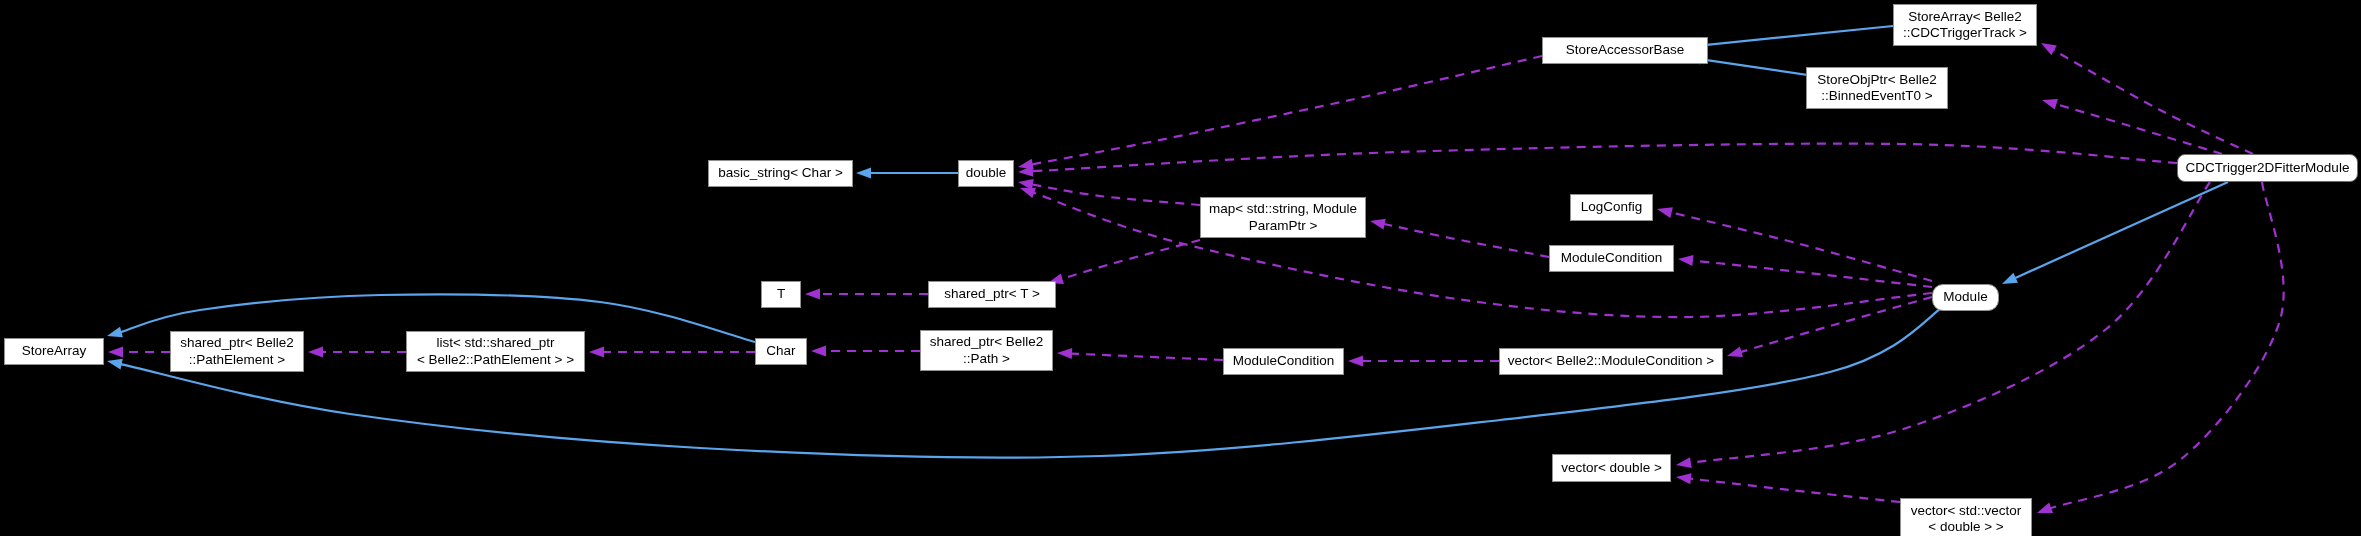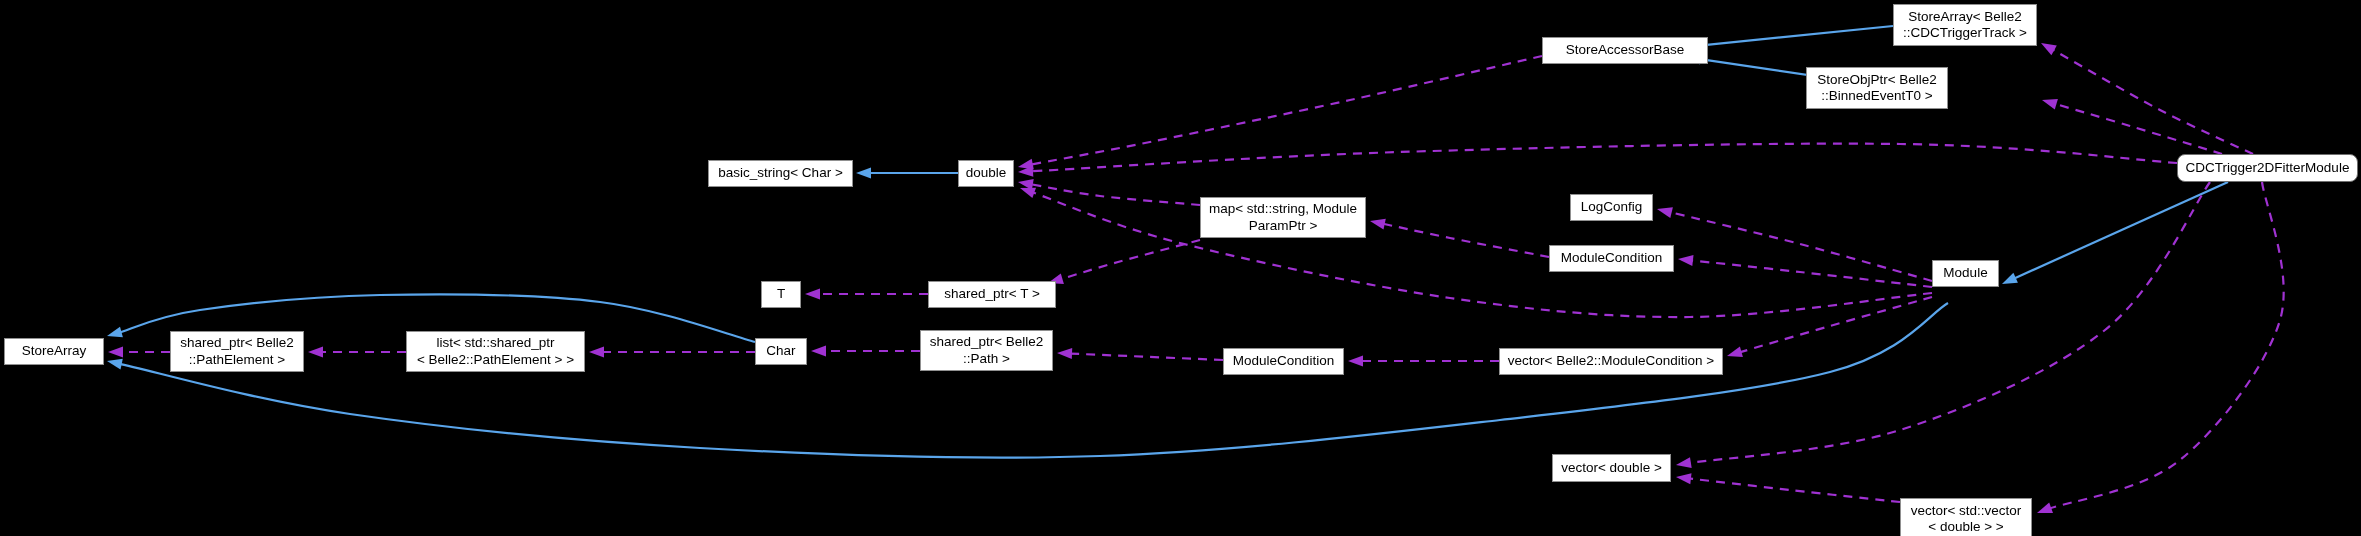--- a/index.html
+++ b/index.html
@@ -103,21 +103,21 @@
       <div class="dnode" style="left: 708px; top: 160px; width: 145px; height: 27px;">basic_string&lt; Char &gt;</div>
       <div class="dnode" style="left: 958px; top: 160px; width: 56px; height: 27px;">double</div>
       <div class="dnode" style="left: 1200px; top: 197px; width: 166px; height: 41px;">map&lt; std::string, Module
 ParamPtr &gt;</div>
       <div class="dnode" style="left: 920px; top: 330px; width: 133px; height: 41px;">shared_ptr&lt; Belle2
 ::Path &gt;</div>
       <div class="dnode" style="left: 1223px; top: 348px; width: 121px; height: 27px;">ModuleCondition</div>
       <div class="dnode" style="left: 1499px; top: 348px; width: 224px; height: 27px;">vector&lt; Belle2::ModuleCondition &gt;</div>
       <div class="dnode" style="left: 1570px; top: 194px; width: 83px; height: 27px;">LogConfig</div>
       <div class="dnode" style="left: 1549px; top: 245px; width: 125px; height: 27px;">ModuleCondition</div>
-      <div class="dnode" style="left: 1932px; top: 260px; width: 67px; height: 27px;">Module</div>
+      <div class="dnode" style="left: 1932px; top: 284px; width: 67px; height: 27px; border-radius: 11px;">Module</div>
       <div class="dnode" style="left: 1542px; top: 37px; width: 166px; height: 27px;">StoreAccessorBase</div>
       <div class="dnode" style="left: 1893px; top: 4px; width: 144px; height: 42px;">StoreArray&lt; Belle2
 ::CDCTriggerTrack &gt;</div>
       <div class="dnode" style="left: 1806px; top: 67px; width: 142px; height: 42px;">StoreObjPtr&lt; Belle2
 ::BinnedEventT0 &gt;</div>
       <div class="dnode highlight" style="left: 2177px; top: 154px; width: 181px; height: 28px;">CDCTrigger2DFitterModule</div>
       <div class="dnode" style="left: 1552px; top: 454px; width: 119px; height: 28px;">vector&lt; double &gt;</div>
       <div class="dnode" style="left: 1900px; top: 490px; width: 132px; height: 42px; margin-top: 8px;">vector&lt; std::vector
 &lt; double &gt; &gt;</div>
     </div>

